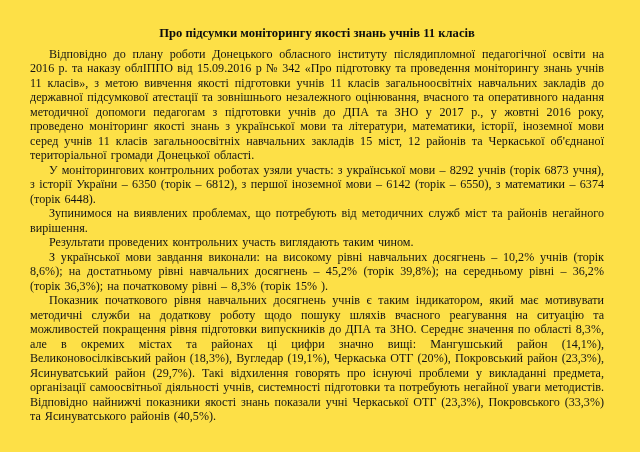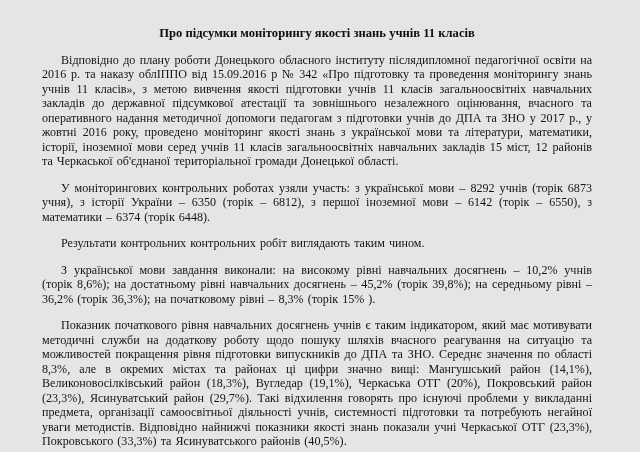--- a/index.html
+++ b/index.html
@@ -10,49 +10,50 @@
     width: 640px;
     height: 452px;
     overflow: hidden;
     background: #fdfdec;
   }
   .page {
     box-sizing: border-box;
     width: 640px;
     height: 452px;
     padding: 26px 36px 10px 30px;
-    background: #e5e5e5;
+    background: #fde047;
     font-family: "Liberation Serif", "DejaVu Serif", serif;
     color: #141414;
   }
   .title {
     margin: 0 0 6px 0;
     text-align: center;
     font-size: 12.6px;
     font-weight: bold;
     line-height: 14.5px;
     color: #0d0d0d;
   }
   .title-line {
     display: block;
   }
   .para {
-    margin: 12px;
+    margin: 0;
     text-align: justify;
     text-indent: 19px;
     font-size: 12.1px;
     line-height: 14.5px;
     word-spacing: 1px;
   }
 </style>
 </head>
 <body>
 
 <div class="page">
   <h1 class="title">
     <span class="title-line">Про підсумки моніторингу якості знань учнів 11 класів</span>
   </h1>
   <p class="para">Відповідно до плану роботи Донецького обласного інституту післядипломної педагогічної освіти на 2016 р. та наказу облІППО від 15.09.2016 р № 342 «Про підготовку та проведення моніторингу знань учнів 11 класів», з метою вивчення якості підготовки учнів 11 класів загальноосвітніх навчальних закладів до державної підсумкової атестації та зовнішнього незалежного оцінювання, вчасного та оперативного надання методичної допомоги педагогам з підготовки учнів до ДПА та ЗНО у 2017 р., у жовтні 2016 року, проведено моніторинг якості знань з української мови та літератури, математики, історії, іноземної мови серед учнів 11 класів загальноосвітніх навчальних закладів 15 міст, 12 районів та Черкаської об'єднаної територіальної громади Донецької області.</p>
   <p class="para">У моніторингових контрольних роботах узяли участь: з української мови – 8292 учнів (торік 6873 учня), з історії України – 6350 (торік – 6812), з першої іноземної мови – 6142 (торік – 6550), з математики – 6374 (торік 6448).</p>
-  <p class="para">Результати контрольних контрольних робіт виглядають таким чином.</p>
+  <p class="para">Зупинимося на виявлених проблемах, що потребують від методичних служб міст та районів негайного вирішення.</p>
+  <p class="para">Результати проведених контрольних участь виглядають таким чином.</p>
   <p class="para">З української мови завдання виконали: на високому рівні навчальних досягнень – 10,2% учнів (торік 8,6%); на достатньому рівні навчальних досягнень – 45,2% (торік 39,8%); на середньому рівні – 36,2% (торік 36,3%); на початковому рівні – 8,3% (торік 15% ).</p>
   <p class="para">Показник початкового рівня навчальних досягнень учнів є таким індикатором, який має мотивувати методичні служби на додаткову роботу щодо пошуку шляхів вчасного реагування на ситуацію та можливостей покращення рівня підготовки випускників до ДПА та ЗНО. Середнє значення по області 8,3%, але в окремих містах та районах ці цифри значно вищі: Мангушський район (14,1%), Великоновосілківський район (18,3%), Вугледар (19,1%), Черкаська ОТГ (20%), Покровський район (23,3%), Ясинуватський район (29,7%). Такі відхилення говорять про існуючі проблеми у викладанні предмета, організації самоосвітньої діяльності учнів, системності підготовки та потребують негайної уваги методистів. Відповідно найнижчі показники якості знань показали учні Черкаської ОТГ (23,3%), Покровського (33,3%) та Ясинуватського районів (40,5%).</p>
 </div>
 
 </body></html>

